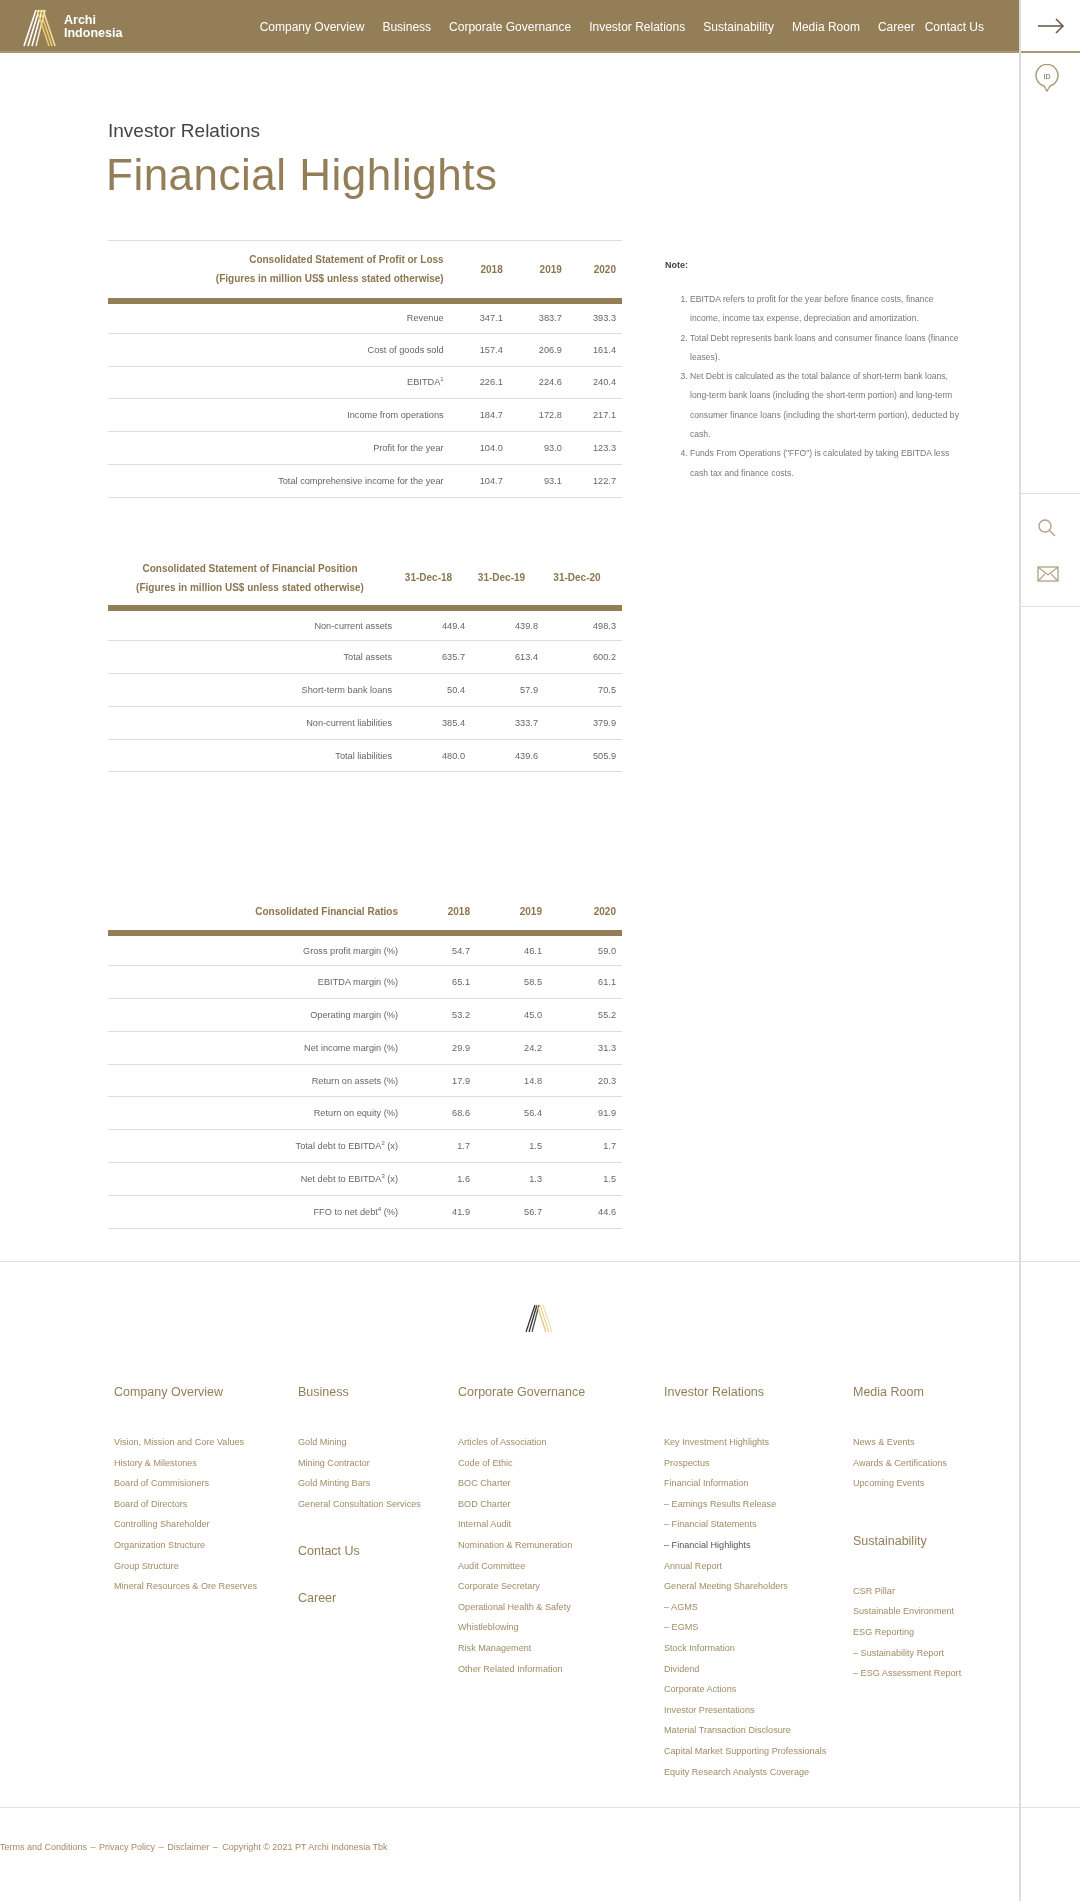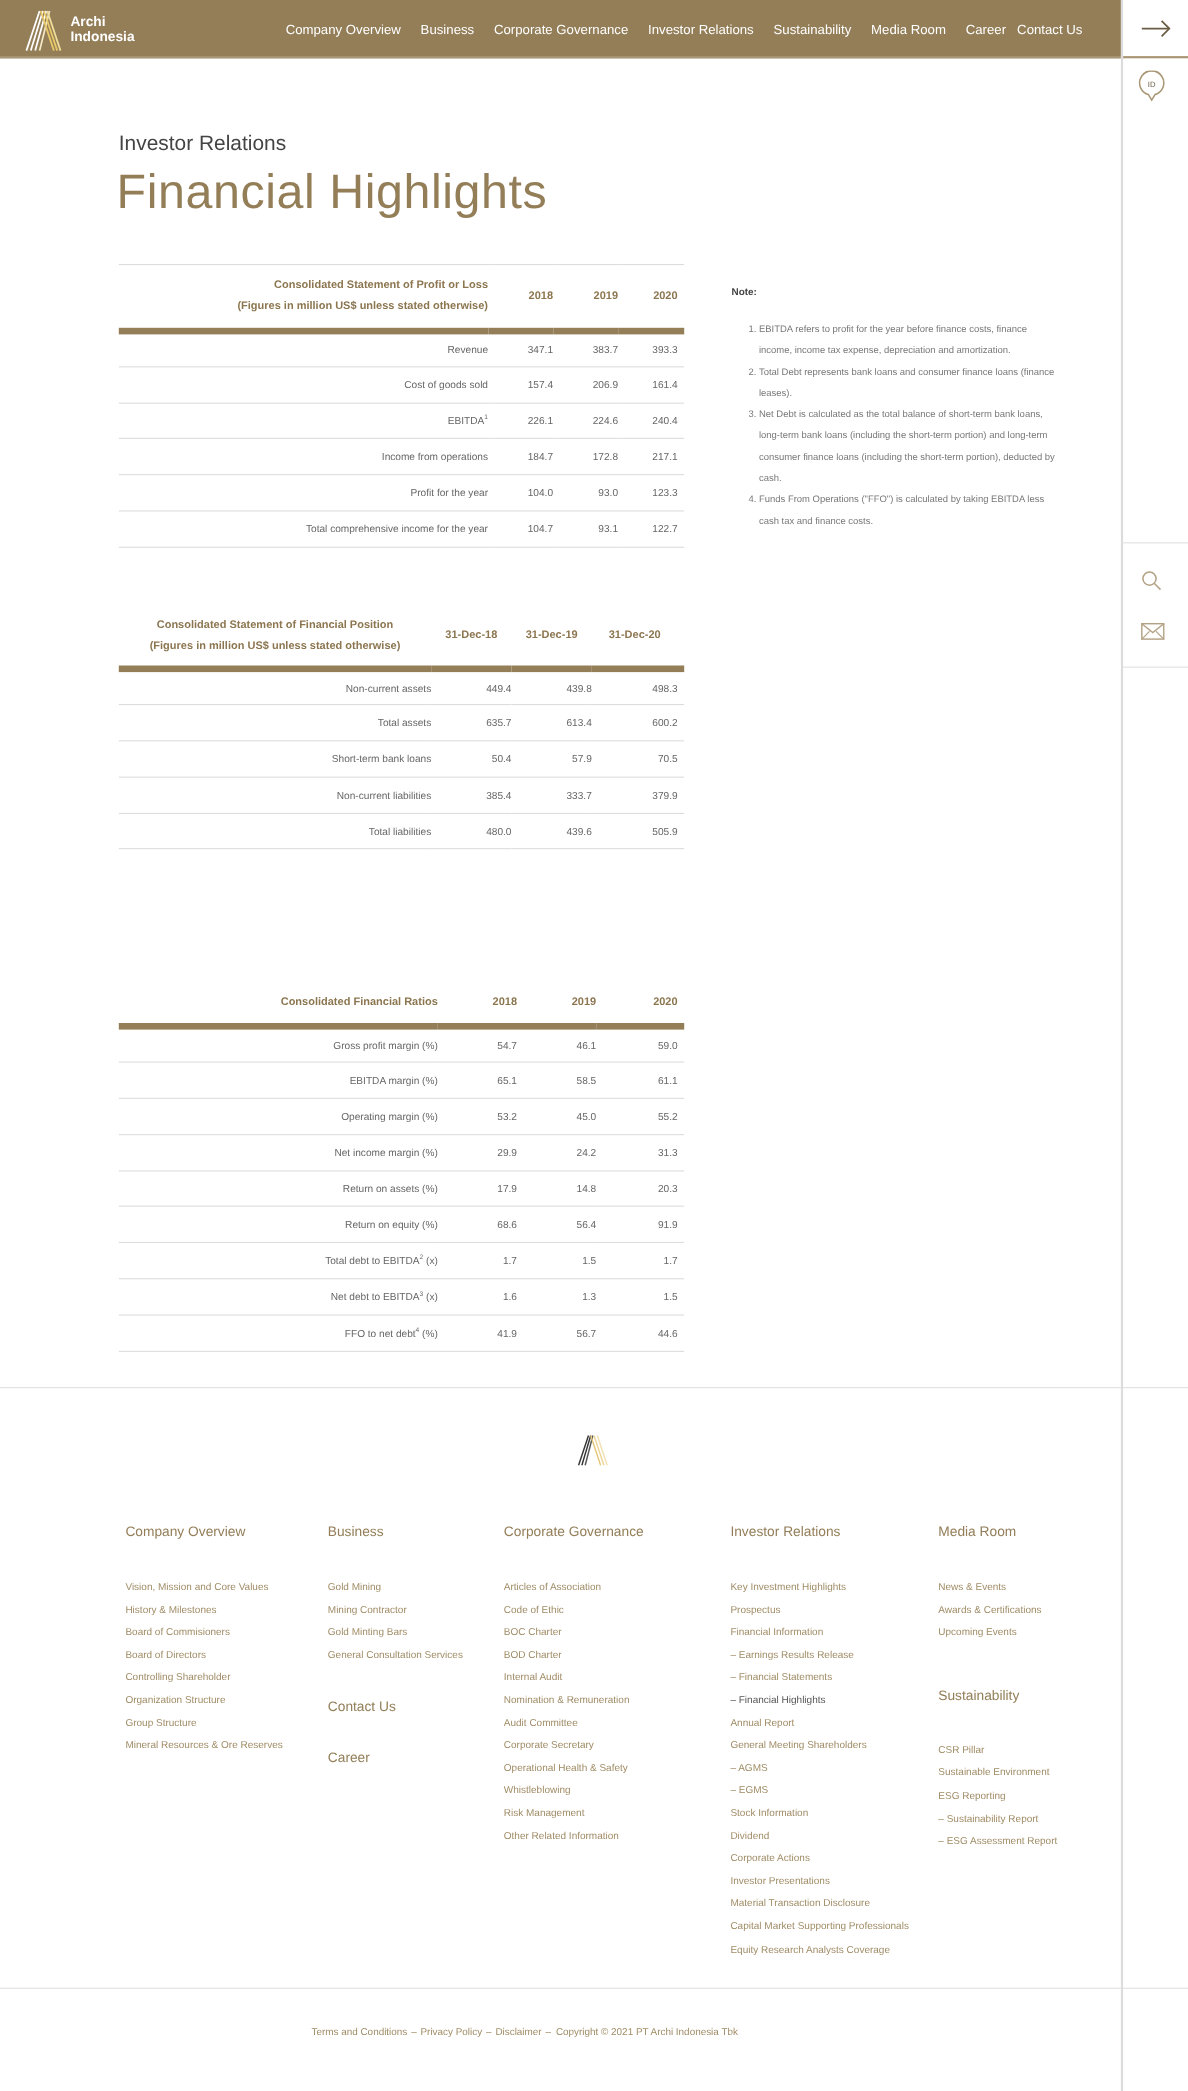--- a/index.html
+++ b/index.html
@@ -76,21 +76,21 @@
     .fcol a.active { color: #555; }
     .fcol h4.sub { margin-top: 30px; }
     .fcol h4.sub2 { margin-top: 24px; margin-bottom: 0; }
     #fc1 { left: 114px; }
     #fc2 { left: 298px; }
     #fc3 { left: 458px; }
     #fc4 { left: 664px; }
     #fc5 { left: 853px; }
 
     .bottom-sep { position: absolute; left: 0; top: 1807px; width: 1020px; height: 1px; background: #e0e0e0; }
-    .legal { position: absolute; left: 0; width: 955px; top: 1842px; text-align: center; font-size: 9px; color: #a08c66; }
+    .legal { position: absolute; left: 0; width: 955px; top: 1842px; font-size: 9px; color: #a08c66; }
     .legal span { margin: 0 1px; }
   </style>
 </head>
 <body>
 
 <header class="topbar">
   <div class="logo">
     <svg class="logo-mark" viewBox="0 0 42 42">
       <g stroke-width="1.6" fill="none">
         <line x1="4" y1="40" x2="16" y2="4" stroke="#ffffff"></line>

